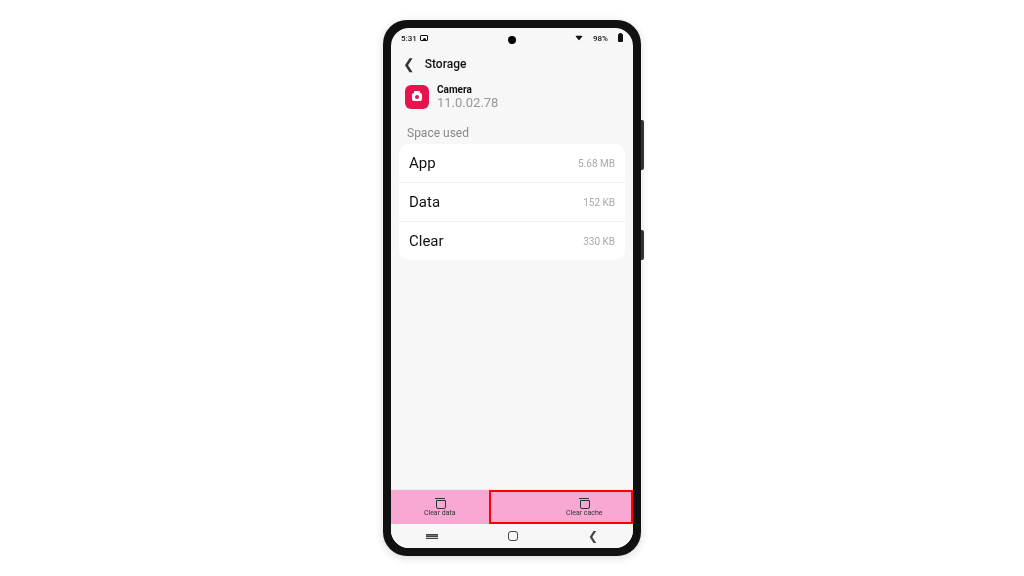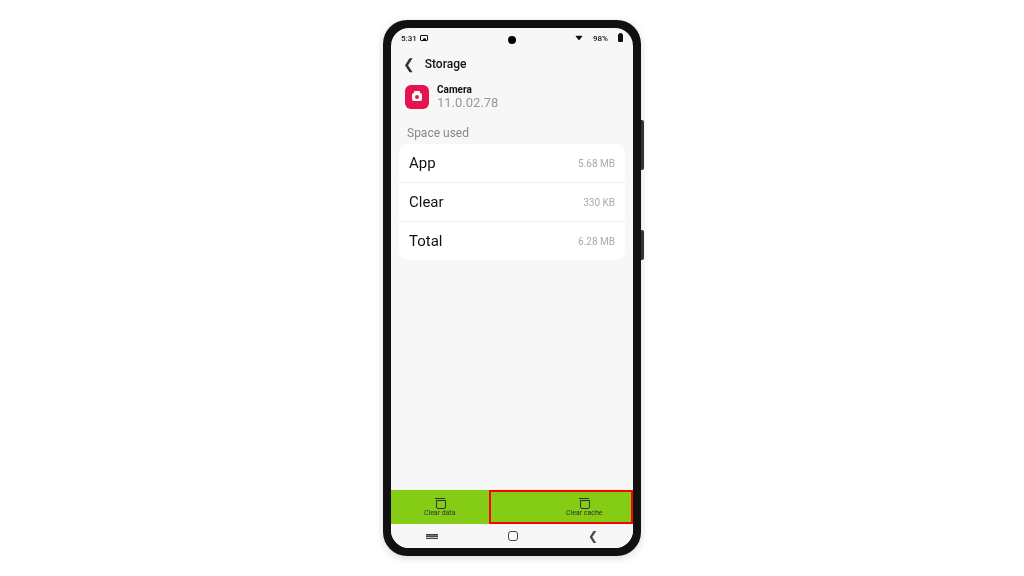--- a/index.html
+++ b/index.html
@@ -120,21 +120,21 @@
       padding: 10px 10px;
       border-bottom: 1px solid #f0f0f0;
     }
     .row:last-child { border-bottom: none; }
     .row-label { font-size: 15px; color: #111; }
     .row-value { font-size: 10px; color: #aaa; }
     .spacer { flex: 1; }
     .bottom-actions {
       display: flex;
       border-top: 1px solid #eee;
-      background: #84cc16;
+      background: #f9a8d4;
     }
     .action-btn {
       flex: 1;
       display: flex;
       flex-direction: column;
       align-items: center;
       justify-content: center;
       gap: 2px;
       padding: 7px 0;
       font-size: 7px;
@@ -249,26 +249,26 @@
     </div>
 
     <div class="section-label">Space used</div>
 
     <div class="card">
       <div class="row">
         <span class="row-label">App</span>
         <span class="row-value">5.68 MB</span>
       </div>
       <div class="row">
+        <span class="row-label">Data</span>
+        <span class="row-value">152 KB</span>
+      </div>
+      <div class="row">
         <span class="row-label">Clear</span>
         <span class="row-value">330 KB</span>
-      </div>
-      <div class="row">
-        <span class="row-label">Total</span>
-        <span class="row-value">6.28 MB</span>
       </div>
     </div>
 
     <div class="spacer"></div>
 
     <div class="bottom-actions">
       <div class="action-btn">
         <span class="trash-ico"></span>
         <span>Clear data</span>
       </div>

